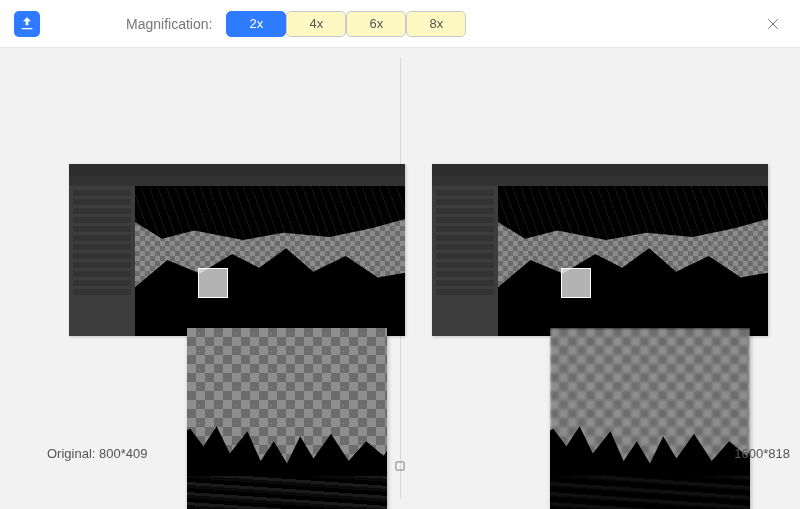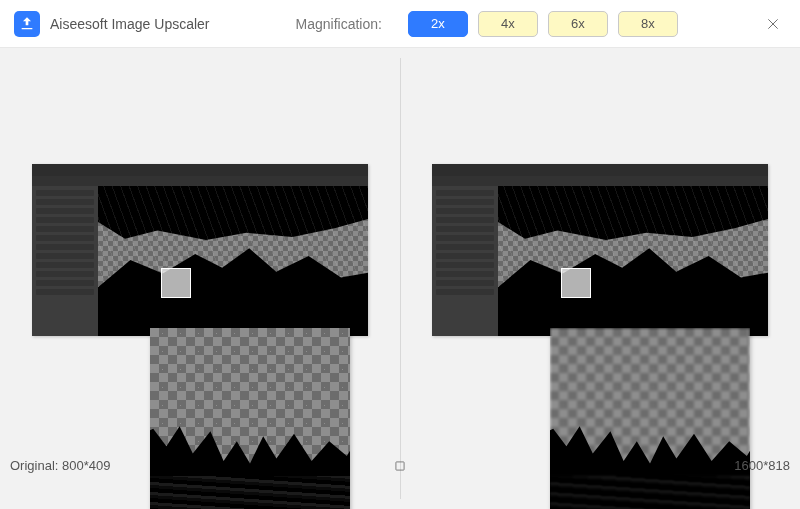--- a/index.html
+++ b/index.html
@@ -4,31 +4,31 @@
 <style>
   * { box-sizing: border-box; margin: 0; padding: 0; }
   html, body { width: 800px; height: 509px; font-family: -apple-system, BlinkMacSystemFont, "Segoe UI", Arial, sans-serif; background: #fff; overflow: hidden; color: #333; }
 
   
   .header { height: 48px; display: flex; align-items: center; padding: 0 14px; border-bottom: 1px solid #e8e8e8; }
   .logo { width: 26px; height: 26px; background: #2f7bff; border-radius: 5px; display: flex; align-items: center; justify-content: center; }
   .logo svg { width: 16px; height: 16px; fill: #fff; }
   .app-title { margin-left: 10px; font-size: 14px; color: #555; }
   .mag-label { margin-left: 70px; font-size: 14px; color: #777; padding-left: 16px; }
-  .mag-group { margin-left: 26px; display: flex; gap: 10px; }
+  .mag-group { margin-left: 14px; display: flex; }
   .mag-btn { width: 60px; height: 26px; border: 1px solid #c9c9c9; border-radius: 5px; background: #fef9c3; color: #555; font-size: 13px; display: flex; align-items: center; justify-content: center; cursor: pointer; }
   .mag-btn.active { background: #2f7bff; border-color: #2f7bff; color: #fff; }
   .close { margin-left: auto; width: 26px; height: 26px; display: flex; align-items: center; justify-content: center; cursor: pointer; color: #666; }
   .close svg { width: 16px; height: 16px; stroke: #666; stroke-width: 1.4; }
 
   
   .viewport { position: relative; width: 800px; height: 461px; background: #f2f2f2; }
   .divider { position: absolute; top: 10px; bottom: 10px; left: 50%; width: 1px; background: #d8d8d8; }
 
-  .panel { position: absolute; top: 0; bottom: 0; width: 50%; }
+  .panel { position: absolute; top: 0; bottom: 12px; width: 50%; margin-left: 37px; }
   .panel.left  { left: 0; }
   .panel.right { right: 0; padding-left: 39px; }
 
   
   .thumb { position: absolute; top: 116px; left: 50%; transform: translateX(-50%); width: 336px; height: 172px; background: #3a3a3a; box-shadow: 1px 1px 3px rgba(0,0,0,.2); overflow: hidden; }
   .thumb .titlebar { height: 12px; background: #2d2d2d; font-size: 5px; color: #bbb; padding: 2px 4px; white-space: nowrap; overflow: hidden; }
   .thumb .menubar { height: 10px; background: #323232; font-size: 5px; color: #aaa; padding: 1px 4px; letter-spacing: .5px; }
   .thumb .workspace { position: relative; height: 150px; display: flex; }
   .thumb .side { width: 66px; background: #3d3d3d; display: flex; flex-direction: column; gap: 3px; padding: 4px; }
   .thumb .side .row { height: 6px; background: #333; border-radius: 1px; }
@@ -89,21 +89,20 @@
 </style>
 </head>
 <body>
 
 <div class="header">
   <div class="logo">
     <svg viewBox="0 0 24 24">
       <path d="M4 20h16v-2H4v2zM12 2L6 8h4v6h4V8h4L12 2z"></path>
     </svg>
   </div>
-  <div class="app-title">Aiseesoft Image Upscaler</div>
 
   <div class="mag-label">Magnification:</div>
   <div class="mag-group">
     <div class="mag-btn active">2x</div>
     <div class="mag-btn">4x</div>
     <div class="mag-btn">6x</div>
     <div class="mag-btn">8x</div>
   </div>
 
   <div class="close">

